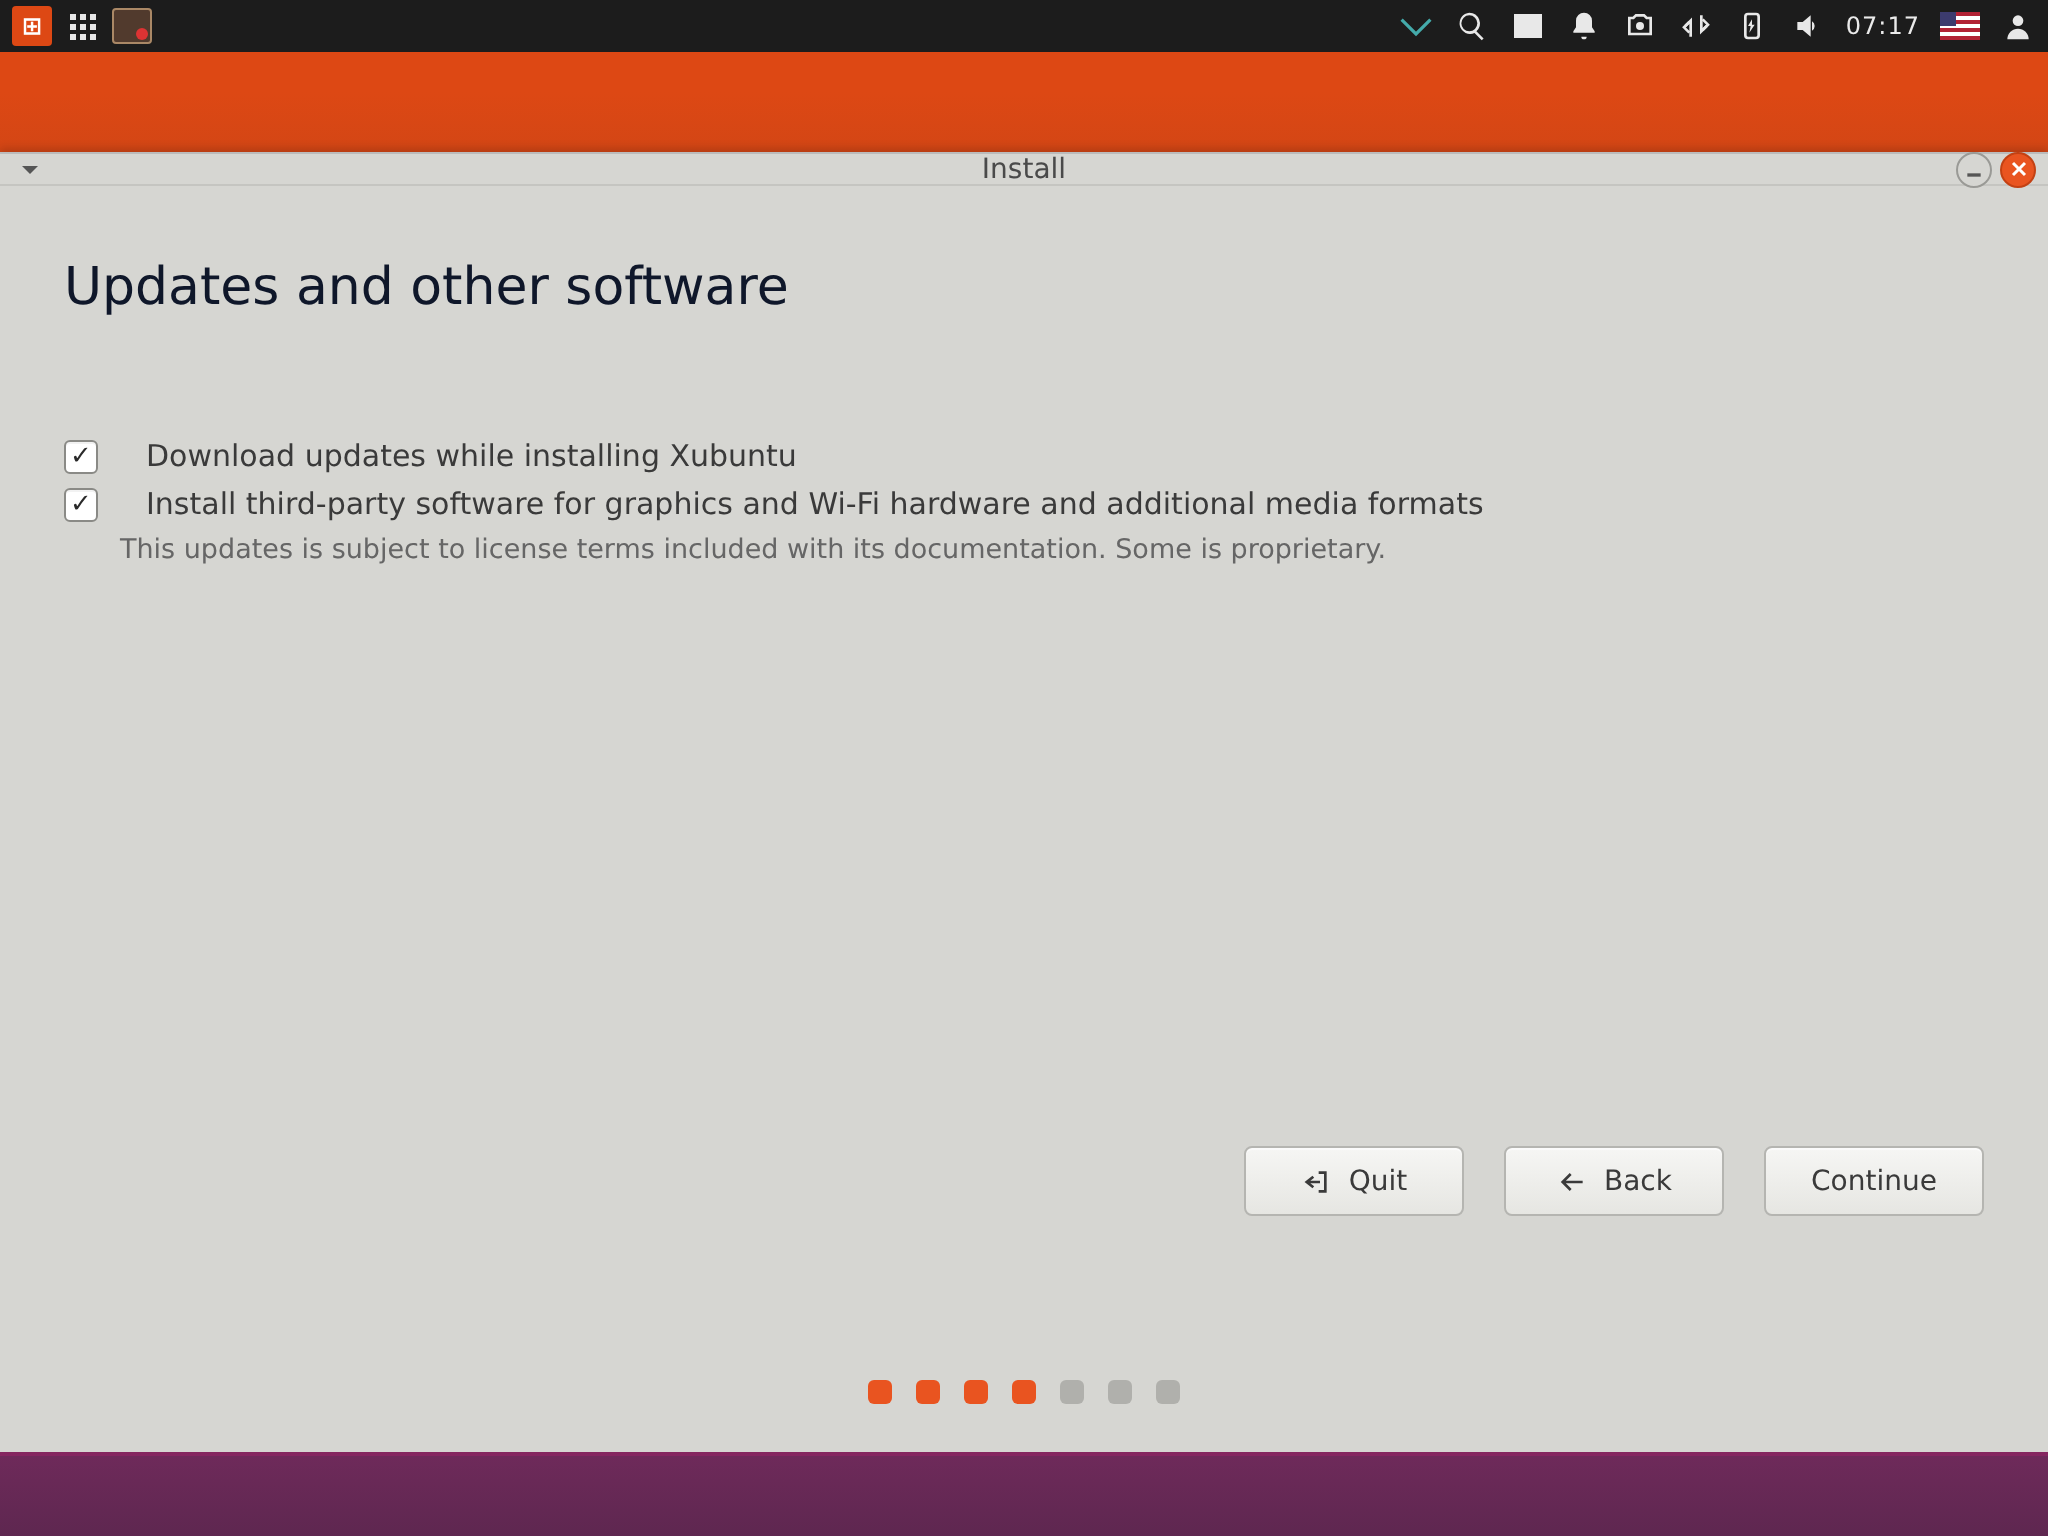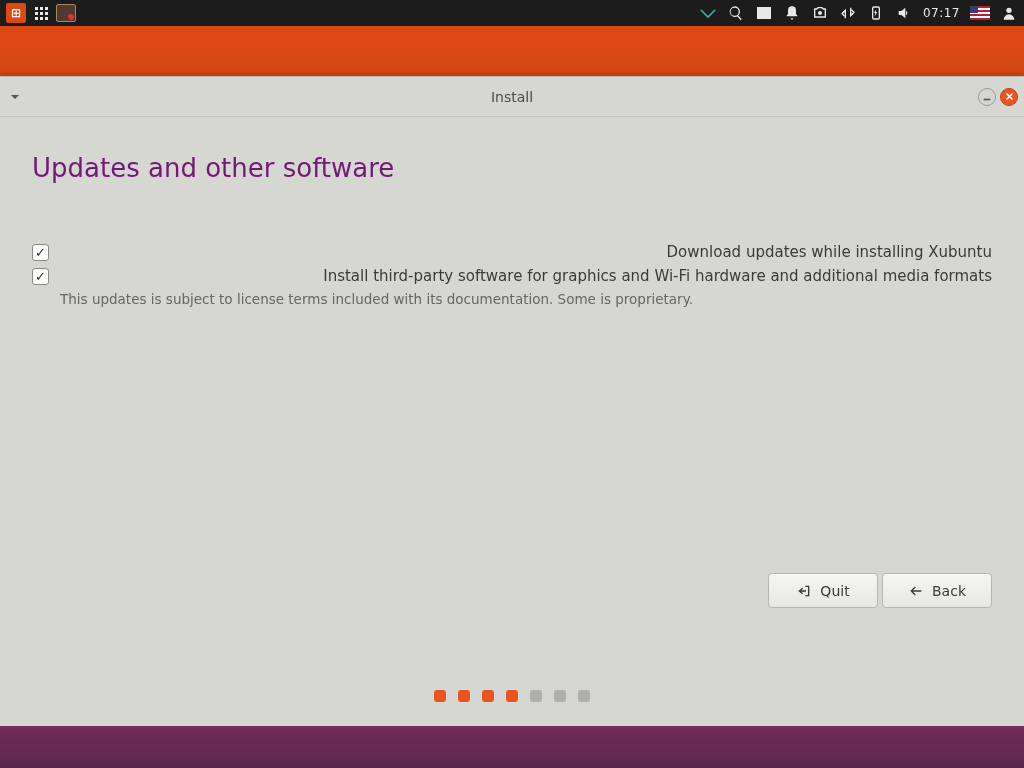--- a/index.html
+++ b/index.html
@@ -45,54 +45,54 @@
   
   .window {
     position: absolute;
     left: 0; top: 76px; right: 0;
     height: 650px;
     background: #d6d6d2;
     border-top: 1px solid #bbb;
     box-shadow: 0 -2px 4px rgba(0,0,0,0.15);
   }
   .titlebar {
-    height: 40px;
+    height: 16px;
     display:flex; align-items:center;
     border-bottom:1px solid #c5c5c1;
     padding: 0 6px;
   }
   .titlebar-left { width:60px; display:flex; align-items:center; }
   .menu-arrow svg { width:12px; height:12px; fill:#555; }
   .titlebar-title { flex:1; text-align:center; color:#4a4a4a; font-size:14px; font-weight:500; }
   .titlebar-right { width:60px; display:flex; align-items:center; justify-content:flex-end; gap:4px; }
   .win-btn { width:18px; height:18px; border-radius:50%; display:flex; align-items:center; justify-content:center; font-size:11px; }
   .win-min { background:#d6d6d2; border:1px solid #9a9a96; color:#555; }
   .win-close { background:#e95420; color:#fff; border:1px solid #c34113; }
   .win-close svg { width:9px; height:9px; fill:#fff; }
   .win-min svg { width:10px; height:10px; fill:#555; }
 
   .content {
     padding: 36px 32px 20px 32px;
     color: #3a3a3a;
   }
-  .page-title { font-size: 26px; font-weight:400; color:#701a75; margin-bottom: 60px; }
-  .option-row { display:flex; align-items:center; gap:4px; margin-bottom:6px; font-size:15px; color:#3a3a3a;justify-content:space-between; }
+  .page-title { font-size: 26px; font-weight:400; color:#0f172a; margin-bottom: 60px; }
+  .option-row { display:flex; align-items:center; gap:24px; margin-bottom:6px; font-size:15px; color:#3a3a3a; }
   .option-desc { margin-left:28px; font-size:13.5px; color:#666; margin-bottom:26px; }
   .checkbox {
     width:17px; height:17px; border:1px solid #8a8a86; background:#fff; border-radius:3px;
     display:flex; align-items:center; justify-content:center;
     box-shadow: inset 0 1px 0 rgba(0,0,0,0.05);
   }
   .checkbox.checked::after {
     content:"✓"; font-size:13px; color:#2a2a2a; font-weight:bold; line-height:1;
   }
 
   .button-row {
     position:absolute; right:32px; top: 496px;
-    display:flex; gap:4px;
+    display:flex; gap:20px;
   }
   .btn {
     min-width:110px; height:35px; padding:0 18px;
     background:linear-gradient(to bottom,#f6f6f4,#e6e6e2);
     border:1px solid #b5b5b1; border-radius:4px;
     display:flex; align-items:center; justify-content:center; gap:8px;
     font-size:14px; color:#3a3a3a; cursor:pointer;
     box-shadow: 0 1px 0 rgba(255,255,255,0.6) inset;
   }
   .btn svg { width:16px; height:16px; fill:#3a3a3a; }
@@ -231,20 +231,23 @@
           <path d="M14 5h5v14h-5M10 8l-5 4 5 4M5 12h10" fill="none" stroke="#3a3a3a" stroke-width="2"></path>
         </svg>
       <span>Quit</span>
     </div>
     <div class="btn">
       <svg viewBox="0 0 24 24">
           <path d="M20 12H5M11 6l-6 6 6 6" fill="none" stroke="#3a3a3a" stroke-width="2"></path>
         </svg>
       <span>Back</span>
     </div>
+    <div class="btn">
+      <span>Continue</span>
+    </div>
   </div>
 
   <div class="progress-dots">
     <div class="dot active"></div>
     <div class="dot active"></div>
     <div class="dot active"></div>
     <div class="dot active"></div>
     <div class="dot"></div>
     <div class="dot"></div>
     <div class="dot"></div>

